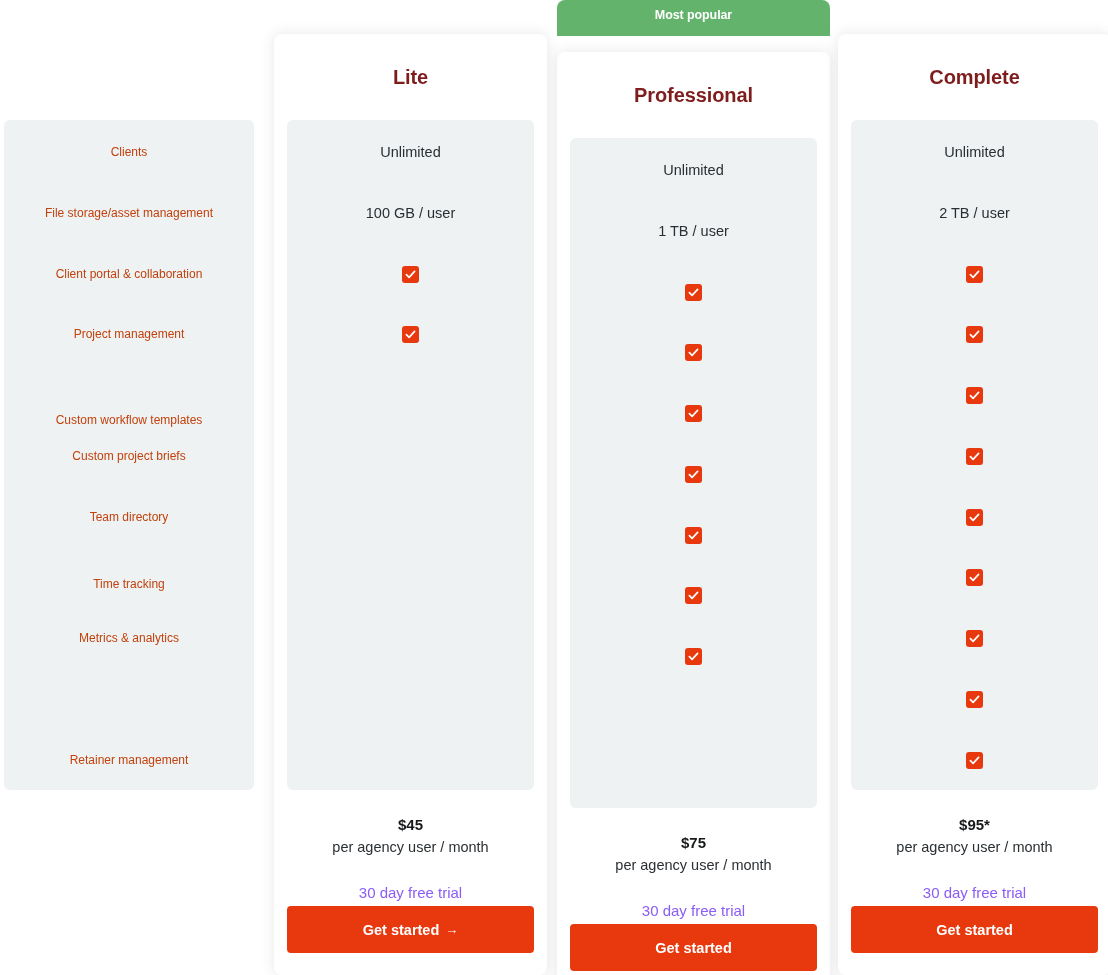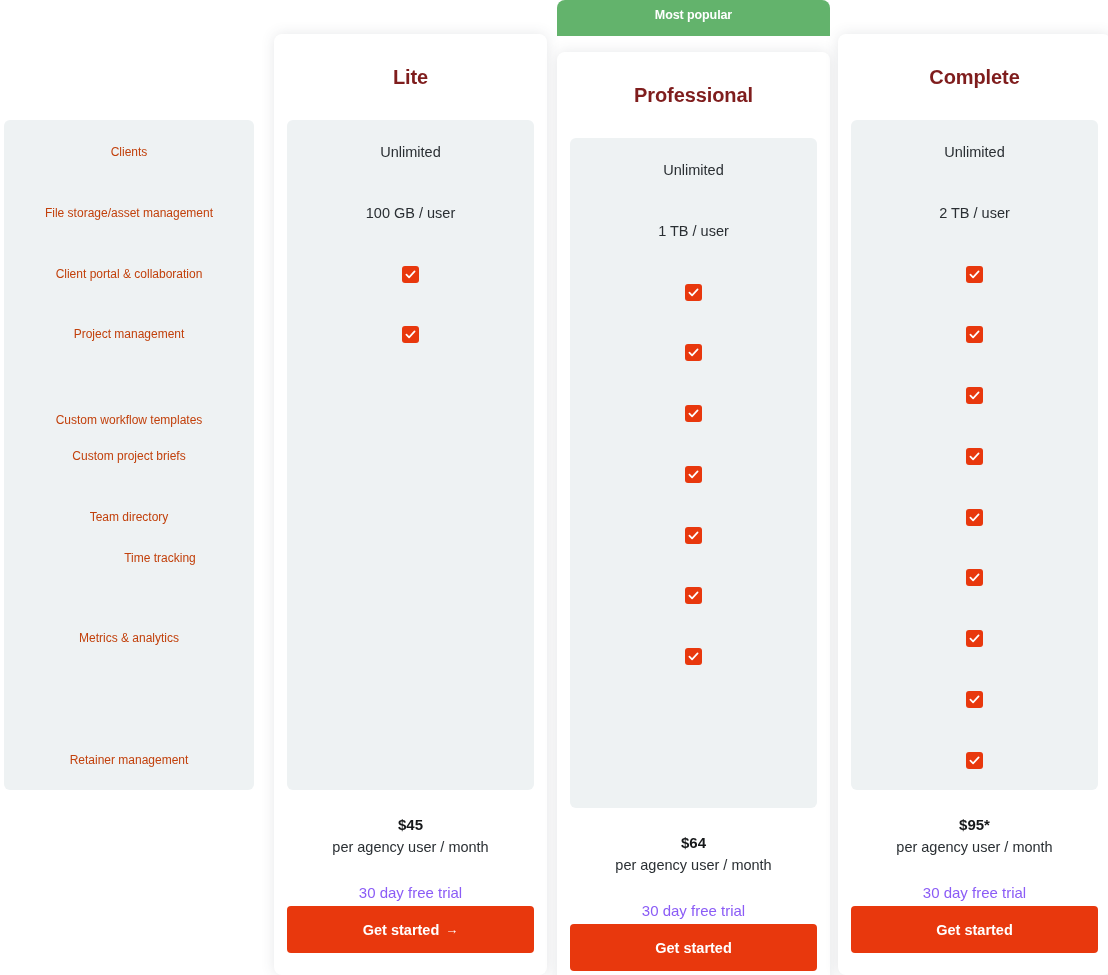--- a/index.html
+++ b/index.html
@@ -185,21 +185,21 @@
 <body>
 
 <div id="feature-column">
     <div class="feature-row" style="top: 22px;">Clients</div>
     <div class="feature-row" style="top: 83px;">File storage/asset management</div>
     <div class="feature-row" style="top: 144px;">Client portal &amp; collaboration</div>
     <div class="feature-row" style="top: 204px;">Project management</div>
     <div class="feature-row" style="top: 265px; margin-top: 25px;">Custom workflow templates</div>
     <div class="feature-row" style="top: 326px;">Custom project briefs</div>
     <div class="feature-row" style="top: 387px;">Team directory</div>
-    <div class="feature-row" style="top: 428px; padding-left: 31px;">Time tracking</div>
+    <div class="feature-row" style="top: 454px;">Time tracking</div>
     <div class="feature-row" style="top: 508px;">Metrics &amp; analytics</div>
     <div class="feature-row" style="top: 630px;">Retainer management</div>
   </div>
 
 <div id="popular-banner">
   <span>Most popular</span>
 </div>
 
 <div id="cards-root">
     <div class="plan-card" id="plan-card-0">
@@ -281,21 +281,21 @@
         </div>
         <div class="check-cell" style="top: 509px;">
           <span class="check-box">
             <svg width="11" height="11" viewBox="0 0 11 11" aria-hidden="true">
               <path d="M1.4 5.6 L4.1 8.3 L9.6 2.4" fill="none" stroke="#ffffff" stroke-width="1.7" stroke-linecap="round" stroke-linejoin="round"></path>
             </svg>
           </span>
         </div>
       </div>
       <div class="price-block">
-        <div class="price-amount">$64</div>
+        <div class="price-amount">$75</div>
         <div class="price-unit">per agency user / month</div>
         <div class="price-trial">30 day free trial</div>
       </div>
       <button class="cta-button">
         <span>Get started</span>
       </button>
     </div>
     <div class="plan-card" id="plan-card-2">
       <div class="plan-title">Complete</div>
       <div class="value-panel">

